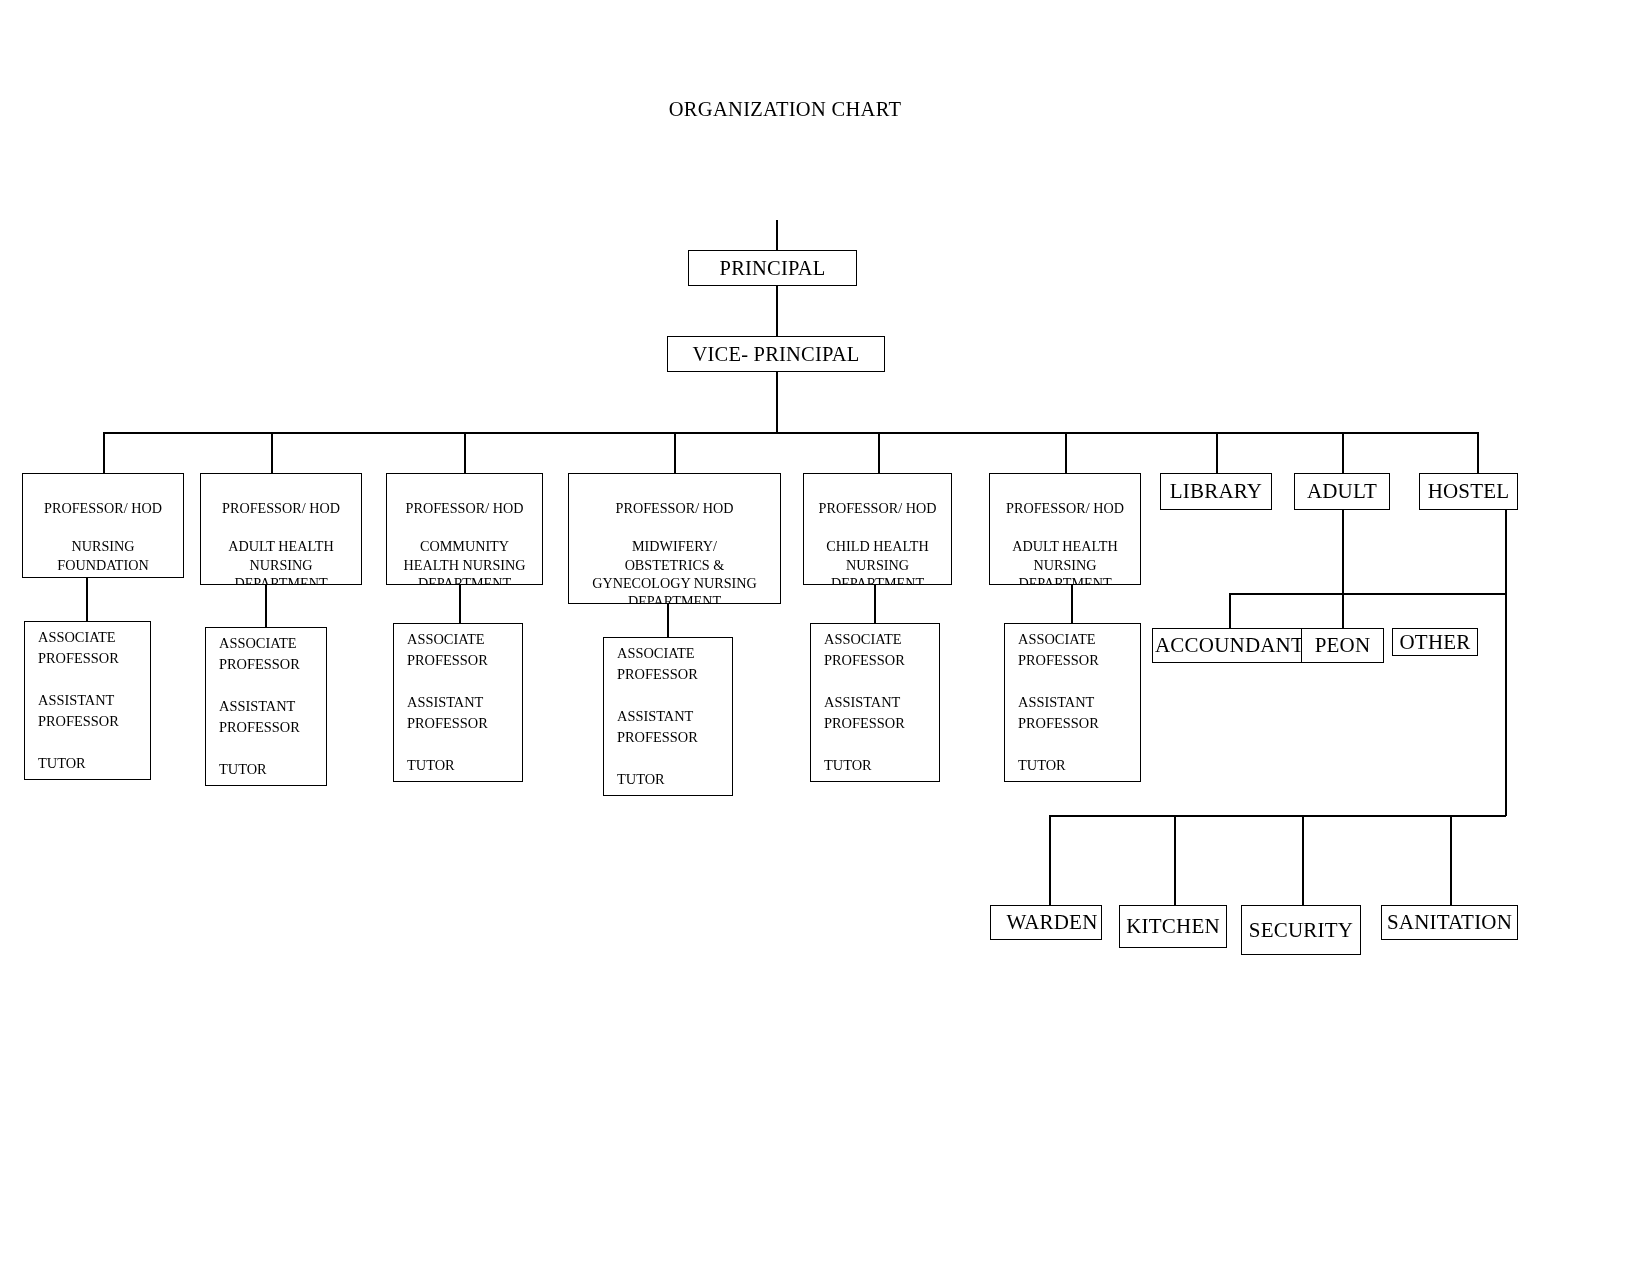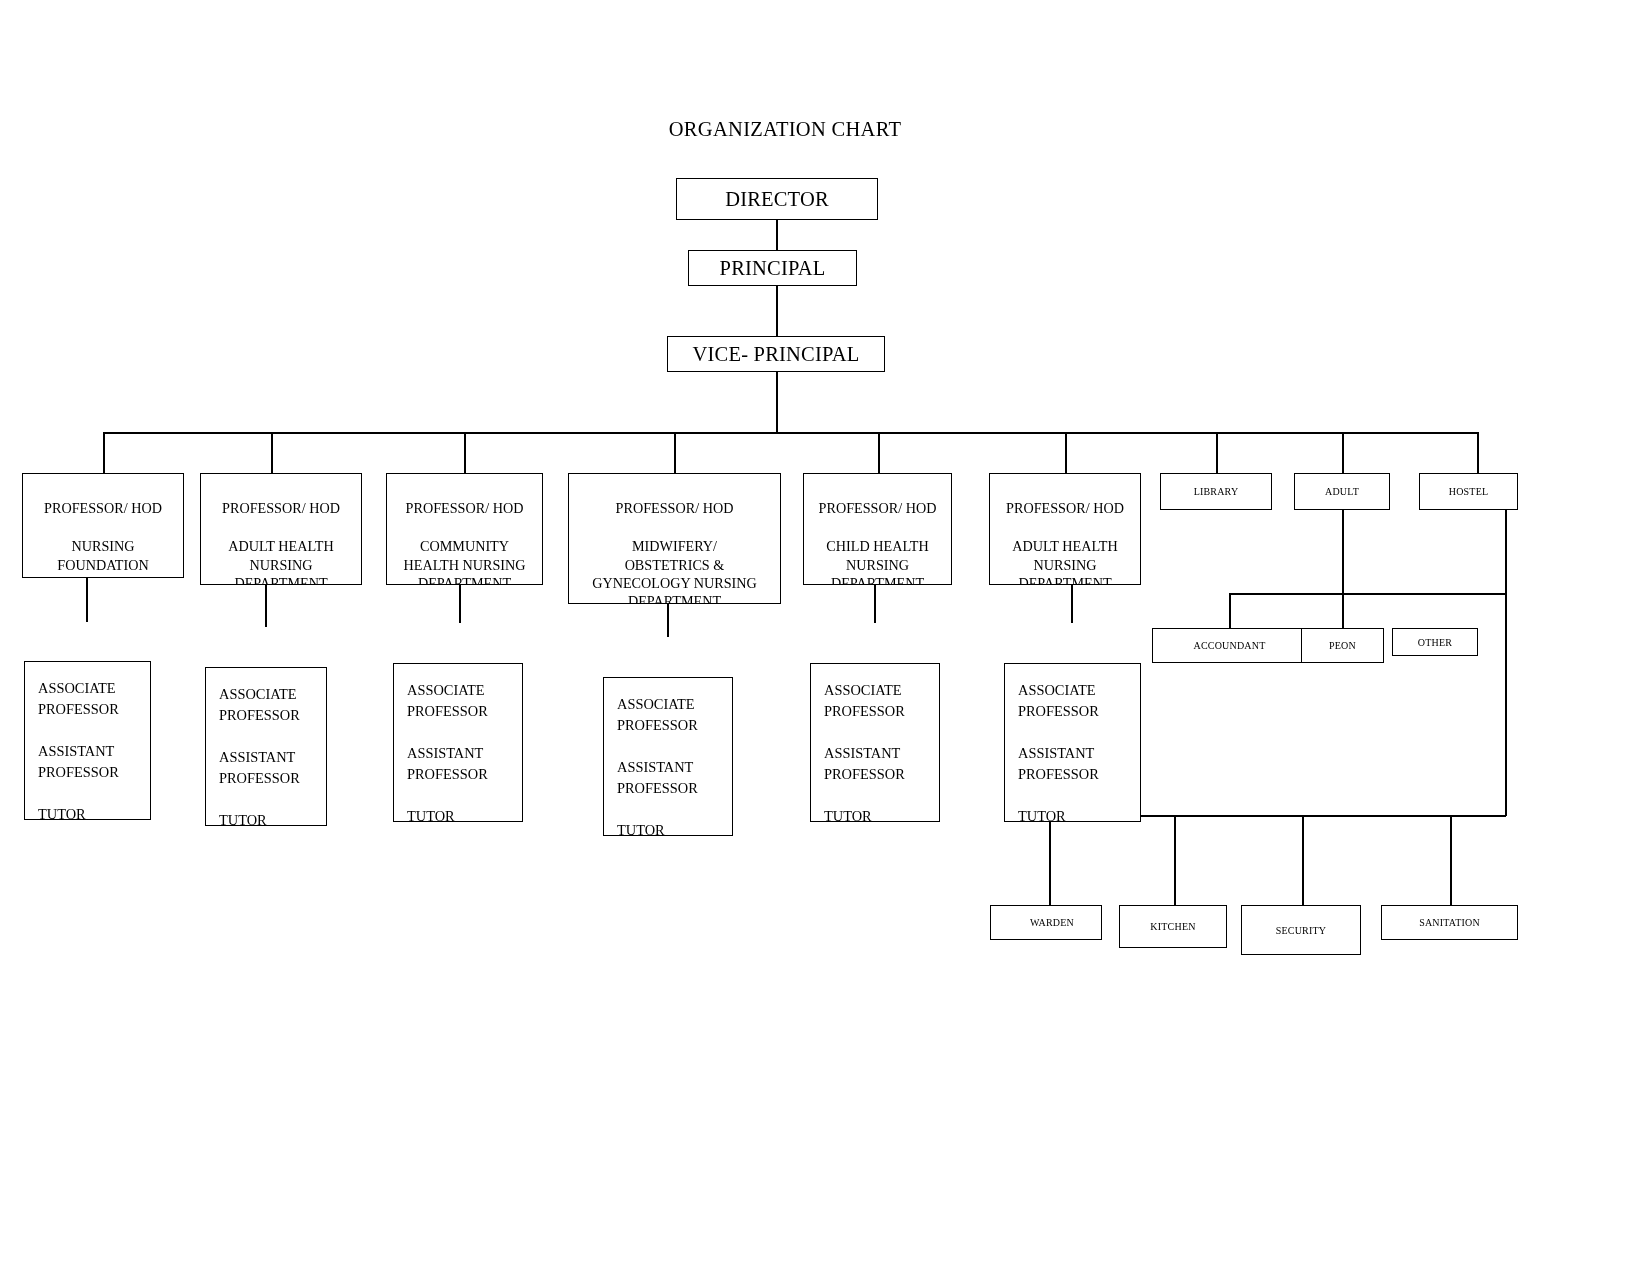--- a/index.html
+++ b/index.html
@@ -20,21 +20,20 @@
     background: #ffffff;
   }
   #chart-title {
     position: absolute;
     left: 0; top: 98px;
     width: 1570px;
     text-align: center;
     font-size: 20.5px;
     letter-spacing: 0.3px;
     white-space: nowrap;
-    margin-top: 20px;
   }
   .node {
     position: absolute;
     border: 1.6px solid #000000;
     background: #ffffff;
     overflow: hidden;
     z-index: 3;
   }
   .node .txt {
     display: block;
@@ -61,30 +60,29 @@
     white-space: nowrap;
   }
   .node.dept .dname {
     display: block;
   }
   
   .node.leaf {
     display: flex;
     align-items: center;
     justify-content: center;
-    font-size: 10px;
+    font-size: 21px;
     letter-spacing: 0.2px;
   }
   
   .node.staff {
-    padding: 16px 0 0 13px;
+    padding: 5px 0 0 13px;
     text-align: left;
     font-size: 14.4px;
     line-height: 21px;
-    margin-top: 40px;
   }
   .node.staff .grp {
     display: block;
     margin-bottom: 21px;
   }
   .node.staff .grp:last-child { margin-bottom: 0; }
 
   
   .ln { position: absolute; background: #000000; z-index: 1; }
   .ln.v { width: 1.7px; }
@@ -108,23 +106,20 @@
   <div class="ln v" style="left:103px;  top:432px; height:42px;"></div>
   <div class="ln v" style="left:271px;  top:432px; height:42px;"></div>
   <div class="ln v" style="left:464px;  top:432px; height:42px;"></div>
   <div class="ln v" style="left:674px;  top:432px; height:42px;"></div>
   <div class="ln v" style="left:878px;  top:432px; height:42px;"></div>
   <div class="ln v" style="left:1065px; top:432px; height:42px;"></div>
   <div class="ln v" style="left:1216px; top:432px; height:42px;"></div>
   <div class="ln v" style="left:1342px; top:432px; height:42px;"></div>
   <div class="ln v" style="left:1477px; top:432px; height:42px;"></div>
 
-  <div class="node top" style="left:676px; top:178px; width:202px; height:42px;">
-    <span class="txt">DIRECTOR</span>
-  </div>
 
   <div class="node top" style="left:688px; top:250px; width:169px; height:36px;">
     <span class="txt">PRINCIPAL</span>
   </div>
 
   <div class="node top" style="left:667px; top:336px; width:218px; height:36px;">
     <span class="txt">VICE- PRINCIPAL</span>
   </div>
 
   <div class="node dept" style="left:22px; top:473px; width:162px; height:105px;">

